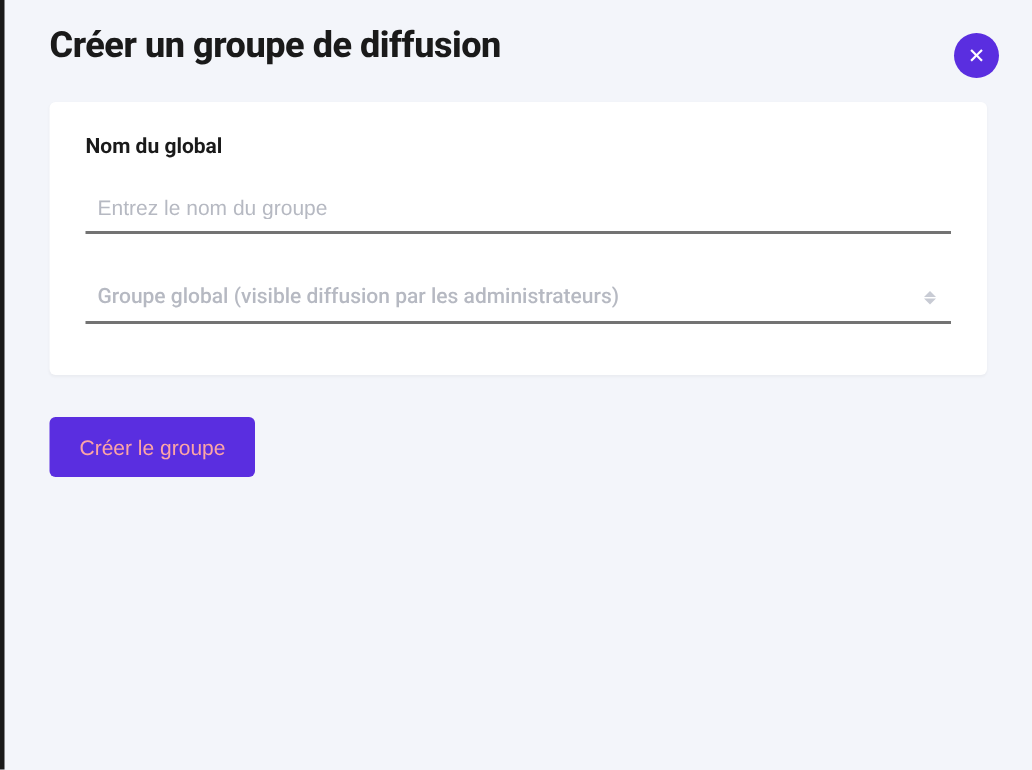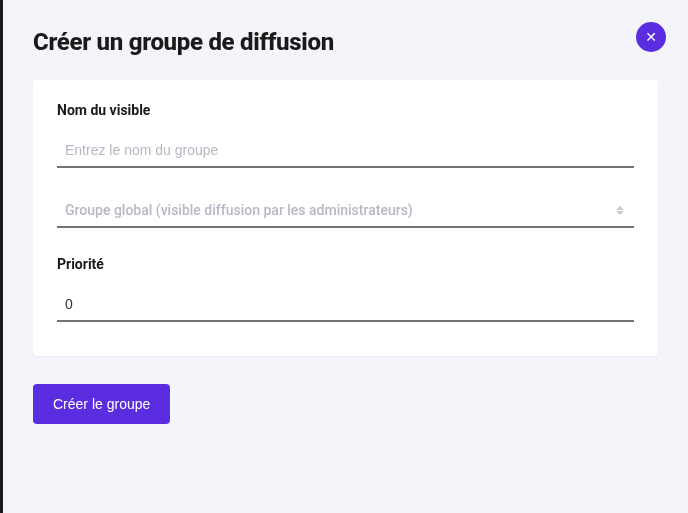--- a/index.html
+++ b/index.html
@@ -6,21 +6,21 @@
   body {
     font-family: -apple-system, BlinkMacSystemFont, "Segoe UI", Roboto, Arial, sans-serif;
     background: #f3f5fa;
     width: 688px;
     height: 513px;
     overflow: hidden;
     position: relative;
     border-left: 3px solid #1a1a1a;
   }
   .container {
-    padding: 28px 30px 20px 30px;
+    padding: 16px 30px 20px 30px;
   }
   .title {
     font-size: 24px;
     font-weight: 800;
     color: #1a1a1a;
     letter-spacing: -0.3px;
     margin-bottom: 24px;
   }
   .close-btn {
     position: absolute;
@@ -91,21 +91,21 @@
   .caret-up, .caret-down {
     width: 0; height: 0;
     border-left: 4px solid transparent;
     border-right: 4px solid transparent;
   }
   .caret-up { border-bottom: 4px solid #c8cbd4; }
   .caret-down { border-top: 4px solid #c8cbd4; }
   .submit-btn {
     margin-top: 28px;
     background: #5a2ee0;
-    color: #ffffff;
+    color: #fca5a5;
     border: none;
     border-radius: 4px;
     padding: 12px 20px;
     font-size: 14px;
     font-weight: 500;
     cursor: pointer;
   }
 </style>
 </head>
 <body>
@@ -113,41 +113,35 @@
 <button class="close-btn">
   <span>✕</span>
 </button>
 
 <div class="container">
   <h1 class="title">Créer un groupe de diffusion</h1>
 
   <div class="card">
 
     <div class="field">
-      <label>Nom du visible</label>
+      <label>Nom du global</label>
       <div class="input-wrap">
         <input type="text" placeholder="Entrez le nom du groupe" style="">
       </div>
     </div>
 
     <div class="field">
       <div class="input-wrap">
         <div class="select-display">
           <span class="placeholder-text">Groupe global (visible diffusion par les administrateurs)</span>
           <span class="select-caret">
             <span class="caret-up"></span>
             <span class="caret-down"></span>
           </span>
         </div>
       </div>
     </div>
 
-    <div class="field">
-      <label>Priorité</label>
-      <div class="input-wrap">
-        <input type="text" value="0" style="">
-      </div>
-    </div>
 
   </div>
 
   <button class="submit-btn">Créer le groupe</button>
 </div>
 
 </body></html>

